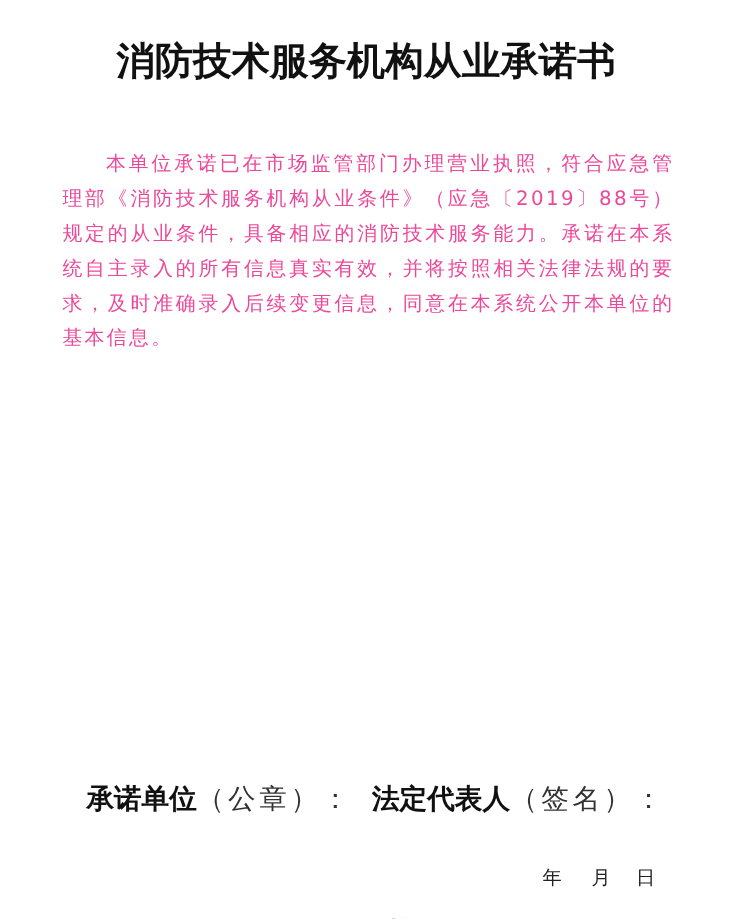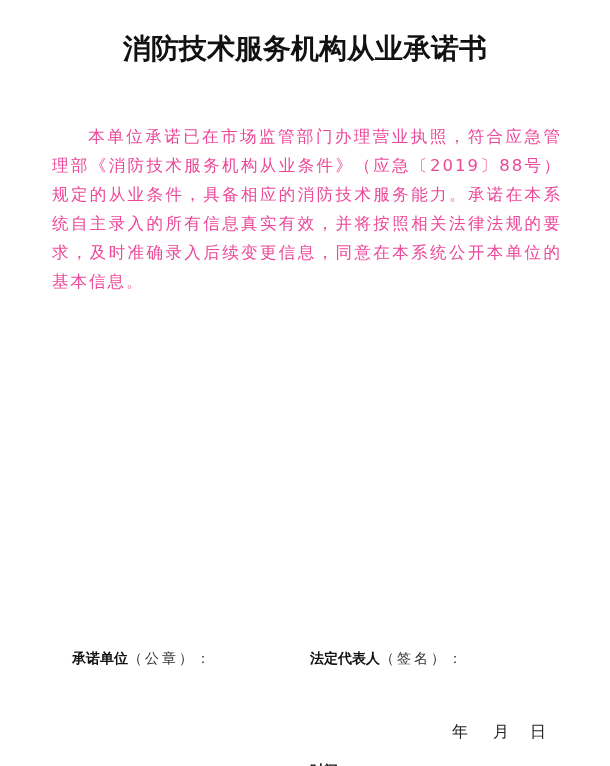--- a/index.html
+++ b/index.html
@@ -16,42 +16,42 @@
     font-family: "DejaVu Sans", "Liberation Sans", sans-serif;
   }
   .title {
     position: absolute;
     top: 30px;
     left: 0;
     width: 610px;
     text-align: center;
     font-family: "DejaVu Serif", "Liberation Serif", serif;
     font-weight: bold;
-    font-size: 28px;
+    font-size: 32px;
     letter-spacing: 0px;
     color: #111;
   }
   .body {
     position: absolute;
     top: 122px;
     left: 52px;
     width: 510px;
     font-size: 16.5px;
     line-height: 29px;
     letter-spacing: 2px;
     color: #ec4899;
   }
   .para {
     margin: 0 0 6px 0;
     text-indent: 2.2em;
     text-align: justify;
   }
   .sig-row {
     position: absolute;
-    font-size: 14px;
+    font-size: 23px;
     color: #111;
   }
   .sig-label-bold { font-weight: bold; }
   .sig-paren { font-weight: normal; color: #333; letter-spacing: 3px; }
   .date-part {
     position: absolute;
     font-size: 16px;
     color: #222;
   }
 </style>

